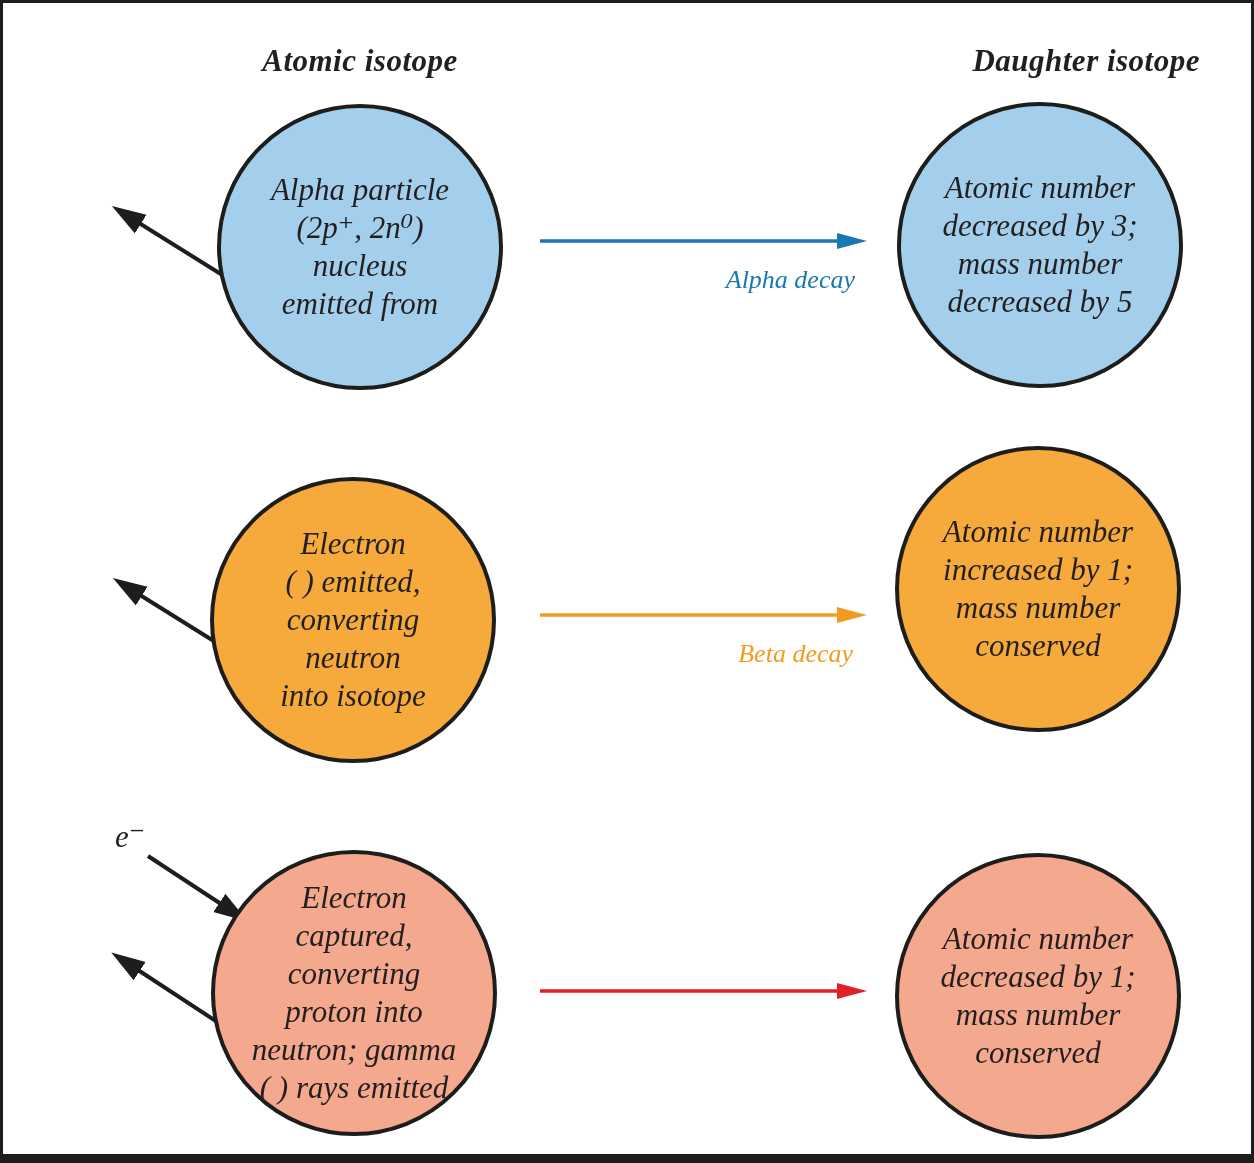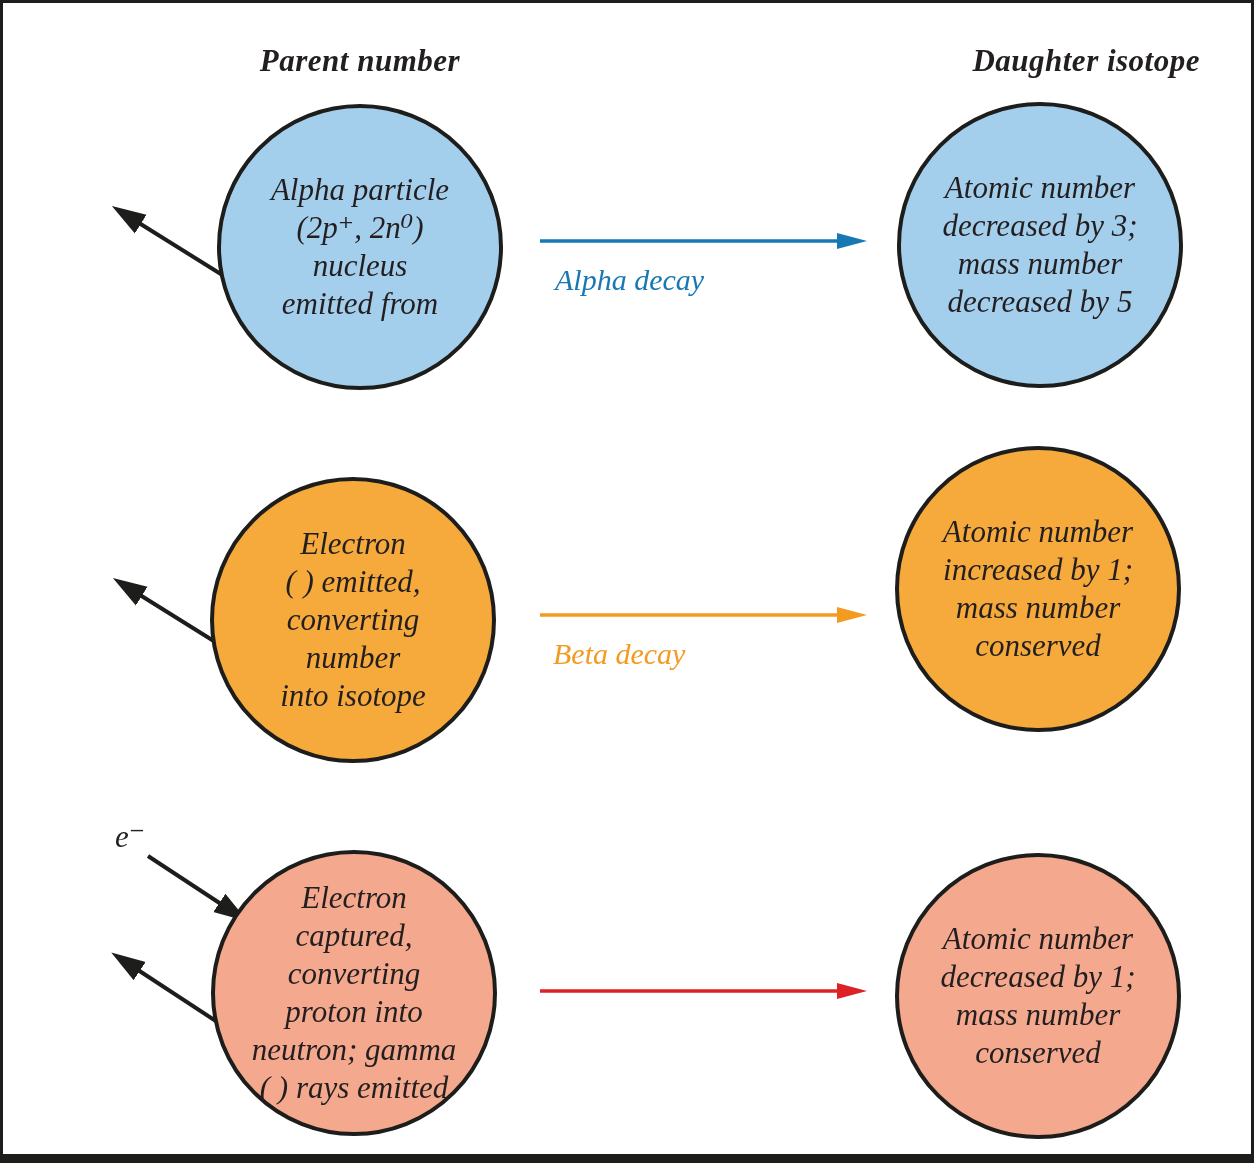--- a/index.html
+++ b/index.html
@@ -66,42 +66,42 @@
   .stroke-alpha{stroke:var(--alpha-blue);stroke-width:3.5px;}
   .stroke-beta{stroke:var(--beta-orange);stroke-width:3.5px;}
   .stroke-capture{stroke:var(--capture-red);stroke-width:3.5px;}
   .stroke-black{stroke:var(--outline-black);stroke-width:4px;}
   .fill-alpha{fill:var(--alpha-blue);}
   .fill-beta{fill:var(--beta-orange);}
   .fill-capture{fill:var(--capture-red);}
   .fill-black{fill:var(--outline-black);}
   .decay-label{
     position:absolute;
-    text-align:left;
+    text-align:right;
     font-style:italic;
-    font-size:30px;
+    font-size:26px;
     line-height:38px;
   }
   .lbl-alpha{left:552px;top:258px;width:300px;color:var(--alpha-blue);}
   .lbl-beta{left:550px;top:632px;width:300px;color:var(--beta-orange);}
   .lbl-capture{left:615px;top:1005px;width:170px;color:var(--capture-red);}
   .electron-symbol{
     position:absolute;
     left:112px;top:815px;
     font-style:italic;
     font-size:31px;
     color:var(--text-dark);
   }
 </style>
 </head>
 <body>
 
 <div class="frame">
 
-  <div class="col-header hdr-parent">Parent number</div>
+  <div class="col-header hdr-parent">Atomic isotope</div>
   <div class="col-header hdr-daughter">Daughter isotope</div>
 
   <svg class="arrows" width="1248" height="1154" viewBox="0 0 1248 1154" xmlns="http://www.w3.org/2000/svg">
     <defs>
       <marker id="head-alpha" markerUnits="userSpaceOnUse" markerWidth="34" markerHeight="22" refX="2" refY="11" orient="auto">
         <polygon points="0,3 30,11 0,19" class="fill-alpha"></polygon>
       </marker>
       <marker id="head-beta" markerUnits="userSpaceOnUse" markerWidth="34" markerHeight="22" refX="2" refY="11" orient="auto">
         <polygon points="0,3 30,11 0,19" class="fill-beta"></polygon>
       </marker>
@@ -139,21 +139,21 @@
       <div>mass number</div>
       <div>decreased by 5</div>
     </div>
   </div>
 
   <div class="circle c-orange pos-beta-parent">
     <div class="txt">
       <div>Electron</div>
       <div>( ) emitted,</div>
       <div>converting</div>
-      <div>number</div>
+      <div>neutron</div>
       <div>into isotope</div>
     </div>
   </div>
 
   <div class="circle c-orange pos-beta-daughter">
     <div class="txt">
       <div>Atomic number</div>
       <div>increased by 1;</div>
       <div>mass number</div>
       <div>conserved</div>

